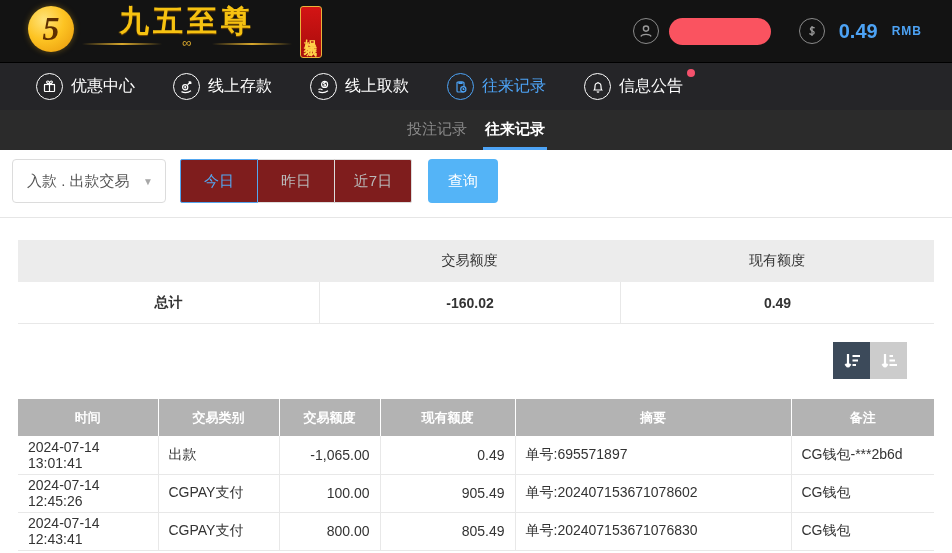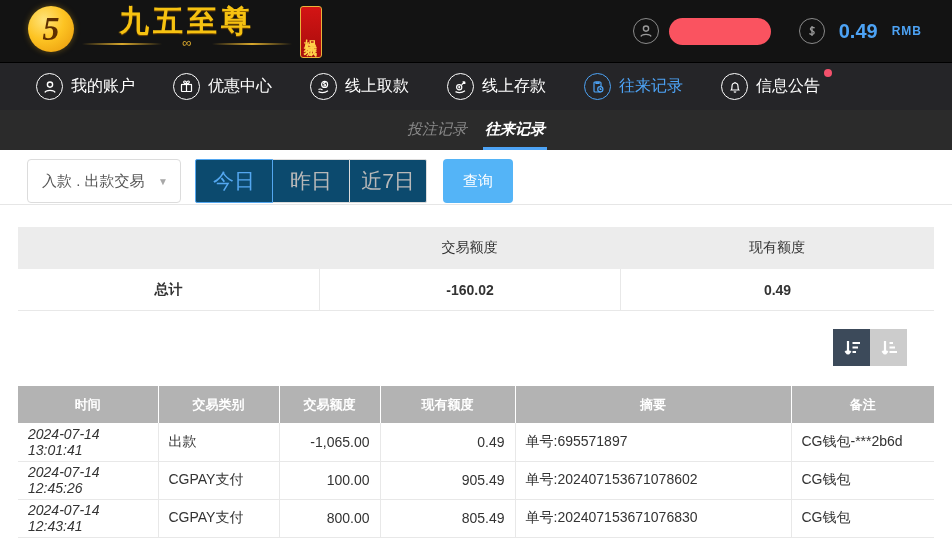--- a/index.html
+++ b/index.html
@@ -43,38 +43,38 @@
   .nav-item { display:flex; align-items:center; gap:8px; color:#fff; font-size:16px;
     cursor:pointer; position:relative; }
   .nav-item .nicon { width:27px; height:27px; border-radius:50%; border:1.5px solid currentColor;
     display:flex; align-items:center; justify-content:center; }
   .nav-item.active { color:#4da3f5; }
   .nav-dot { position:absolute; right:-12px; top:-4px; width:8px; height:8px;
     border-radius:50%; background:#f4516c; }
 
   
   .subtabs { height:40px; background:#2b2b2b; display:flex; align-items:center;
-    justify-content:center; gap:14px;font-style:italic; }
+    justify-content:center; gap:14px; }
   .subtab { color:#8a8a8a; font-size:15px; height:40px; line-height:38px; cursor:pointer;
     border-bottom:3px solid transparent; padding:0 2px; }
   .subtab.active { color:#fff; font-weight:bold; border-bottom-color:#4da3f5; }
 
   
-  .filter-section { padding:9px 18px 0 27px; border-bottom:1px solid #e6e6e6; height:55px; }
+  .filter-section { padding:9px 18px 0 12px; border-bottom:1px solid #e6e6e6; height:68px; }
   .filter-row { display:flex; align-items:center; }
   .select-box { width:154px; height:44px; border:1px solid #dcdcdc; border-radius:4px;
     display:flex; align-items:center; justify-content:space-between; padding:0 12px 0 14px;
     color:#555; font-size:15px; cursor:pointer; background:#fff; }
   .caret { color:#a8a8a8; font-size:10px; }
   .date-box { width:222px; height:44px; border:1px solid #dcdcdc; border-radius:4px;
     display:flex; align-items:center; gap:8px; padding:0 10px; margin-left:10px;
     color:#9e9e9e; font-size:15px; cursor:pointer; background:#fff; }
   .quick-group { display:flex; margin-left:14px; }
-  .quick-btn { width:78px; height:44px; border:1px solid #dcdcdc; background:#0c4a6e;
-    color:#b9b9b9; font-size:21px; display:flex; align-items:center; justify-content:center;
+  .quick-btn { width:78px; height:44px; border:1px solid #dcdcdc; background:#7f1d1d;
+    color:#b9b9b9; font-size:15px; display:flex; align-items:center; justify-content:center;
     cursor:pointer; margin-left:-1px; }
   .quick-btn:first-child { margin-left:0; border-radius:2px 0 0 2px; }
   .quick-btn:last-child { border-radius:0 2px 2px 0; }
   .quick-btn.active { border:1px solid #54a7f0; color:#54a7f0; z-index:2; }
   .search-btn { width:70px; height:44px; margin-left:16px; border:none; border-radius:4px;
     background:#54b4f7; color:#fff; font-size:15px; display:flex; align-items:center;
     justify-content:center; cursor:pointer; }
 
   
   .summary { margin:22px 18px 0 18px; }
@@ -94,21 +94,21 @@
   .sort-btn.dark { background:#3c4a5a; }
   .sort-btn.light { background:#cccccc; }
 
   
   .dtable { width:916px; margin:20px 18px 0 18px; border-collapse:collapse; table-layout:fixed; }
   .dtable thead th { background:#b3b3b3; color:#fff; font-size:13px; font-weight:bold;
     height:37px; border-left:1px solid #fff; }
   .dtable thead th:first-child { border-left:none; }
   .dtable tbody td { height:38px; font-size:14px; color:#333;
     border-bottom:1px solid #e8e8e8; border-left:1px solid #e8e8e8; padding:0 10px; }
-  .dtable tbody td:first-child { border-left:none;font-style:italic; }
+  .dtable tbody td:first-child { border-left:none; }
   td.al { text-align:left; } td.ar { text-align:right; padding-right:14px; }
   .w-time{width:140px;} .w-type{width:121px;} .w-amt{width:101px;}
   .w-bal{width:135px;} .w-sum{width:276px;} .w-note{width:143px;}
 </style>
 </head>
 <body>
 
 <div class="topbar">
   <div class="logo">
     <div class="emblem">
@@ -138,59 +138,50 @@
       </svg>
     </span>
     <span class="balance-num">0.49</span>
     <span class="balance-cur">RMB</span>
   </div>
 </div>
 
 <div class="mainnav">
   <div class="nav-item">
     <span class="nicon">
-      <svg width="14" height="14" viewBox="0 0 14 14" fill="none" stroke="currentColor" stroke-width="1.4">
-        <circle cx="7" cy="4.6" r="2.6"></circle>
-          <path d="M2 12.5 C2.6 9.6 11.4 9.6 12 12.5"></path>
-      </svg>
-    </span>
-    <span>我的账户</span>
-  </div>
-  <div class="nav-item">
-    <span class="nicon">
       <svg width="15" height="15" viewBox="0 0 15 15" fill="none" stroke="currentColor" stroke-width="1.2">
         <rect x="2.5" y="5.5" width="10" height="7" rx="0.5"></rect>
           <path d="M2 5.5 H13"></path>
         <path d="M7.5 5.5 V12.5"></path>
           <path d="M7.5 5 C4.5 5 3.8 2 5.8 2 C7.3 2 7.5 4.5 7.5 5 C7.5 4.5 7.7 2 9.2 2 C11.2 2 10.5 5 7.5 5Z"></path>
       </svg>
     </span>
     <span>优惠中心</span>
   </div>
   <div class="nav-item">
     <span class="nicon">
       <svg width="15" height="15" viewBox="0 0 15 15" fill="none" stroke="currentColor" stroke-width="1.2">
+        <circle cx="6.2" cy="8.2" r="2.6"></circle>
+          <path d="M6.2 7 v2.4 M5.2 8.2 h2"></path>
+        <path d="M8.6 5.8 L11.8 2.8 M11.8 2.8 h-2.2 M11.8 2.8 v2.2"></path>
+        <path d="M2.5 12.6 C5 13.8 9 13.8 12 11.8"></path>
+      </svg>
+    </span>
+    <span>线上存款</span>
+  </div>
+  <div class="nav-item">
+    <span class="nicon">
+      <svg width="15" height="15" viewBox="0 0 15 15" fill="none" stroke="currentColor" stroke-width="1.2">
         <circle cx="8.6" cy="5.4" r="3"></circle>
         <path d="M9.6 4 C9.3 3.5 7.6 3.4 7.6 4.4 C7.6 5.5 9.6 5 9.6 6.1 C9.6 7.1 7.8 7 7.5 6.5"></path>
         <path d="M2.5 12.6 C5 13.8 9 13.8 12 11.8"></path>
           <path d="M2.5 10.5 C4 9.5 5.5 10.2 6.5 11"></path>
       </svg>
     </span>
     <span>线上取款</span>
-  </div>
-  <div class="nav-item">
-    <span class="nicon">
-      <svg width="15" height="15" viewBox="0 0 15 15" fill="none" stroke="currentColor" stroke-width="1.2">
-        <circle cx="6.2" cy="8.2" r="2.6"></circle>
-          <path d="M6.2 7 v2.4 M5.2 8.2 h2"></path>
-        <path d="M8.6 5.8 L11.8 2.8 M11.8 2.8 h-2.2 M11.8 2.8 v2.2"></path>
-        <path d="M2.5 12.6 C5 13.8 9 13.8 12 11.8"></path>
-      </svg>
-    </span>
-    <span>线上存款</span>
   </div>
   <div class="nav-item active">
     <span class="nicon">
       <svg width="14" height="14" viewBox="0 0 14 14" fill="none" stroke="currentColor" stroke-width="1.2">
         <rect x="3" y="2" width="7" height="10" rx="1"></rect>
           <path d="M5 2 h3 v1.4 h-3 z"></path>
         <circle cx="9.3" cy="9.3" r="2.6" fill="#252528" stroke="currentColor"></circle>
         <path d="M9.3 8 v1.4 h1.2"></path>
       </svg>
     </span>

